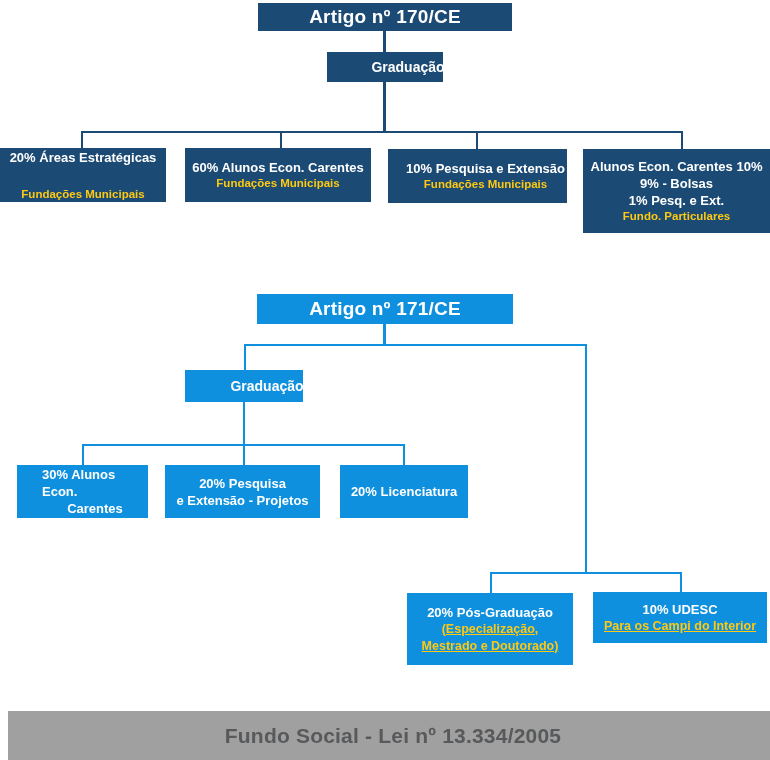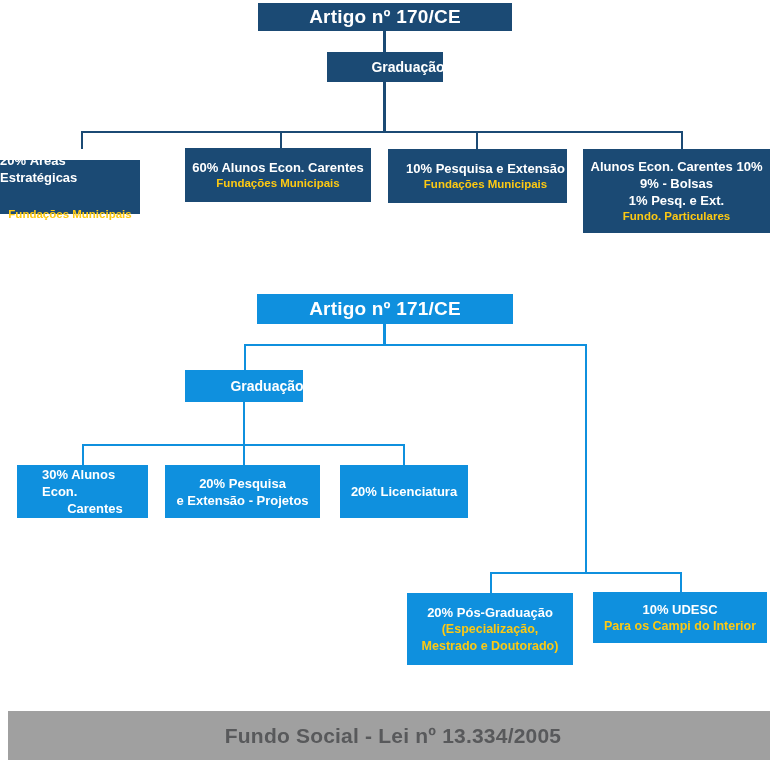--- a/index.html
+++ b/index.html
@@ -27,21 +27,21 @@
     color:var(--white);
     font-weight:bold;
     box-sizing:border-box;
   }
   .navy{background:var(--navy);}
   .blue{background:var(--blue);}
   .root-node{font-size:19px;letter-spacing:.2px;}
   .mid-node{font-size:14px;padding-left:46px;}
   .leaf-title{font-size:13px;line-height:17px;color:var(--white);}
   .leaf-sub{font-size:11.5px;line-height:15px;color:var(--yellow);}
-  .leaf-sub13{font-size:12.5px;line-height:17px;color:var(--yellow);}
+  .leaf-sub13{font-size:12.5px;line-height:17px;color:var(--yellow);text-decoration:underline;}
   .line{position:absolute;}
   .line.navy-l{background:var(--navy);}
   .line.blue-l{background:var(--blue);}
   .footer{
     position:absolute;left:8px;top:711px;width:770px;height:49px;
     background:var(--footer-bg);
     display:flex;align-items:center;justify-content:center;
     color:var(--footer-text);
     font-size:21px;font-weight:bold;letter-spacing:.2px;
   }
@@ -61,21 +61,21 @@
     <span>Graduação</span>
   </div>
 
   <div class="line navy-l" style="left:383px;top:82px;width:3px;height:51px;"></div>
   <div class="line navy-l" style="left:81px;top:131px;width:602px;height:2px;"></div>
   <div class="line navy-l" style="left:81px;top:131px;width:2px;height:18px;"></div>
   <div class="line navy-l" style="left:280px;top:131px;width:2px;height:18px;"></div>
   <div class="line navy-l" style="left:476px;top:131px;width:2px;height:19px;"></div>
   <div class="line navy-l" style="left:681px;top:131px;width:2px;height:19px;"></div>
 
-  <div class="node navy" style="left:0px;top:160px;width:140px;height:54px;gap:21px;">
+  <div class="node navy" style="left:0px;top:148px;width:166px;height:54px;gap:21px;">
     <span class="leaf-title">20% Áreas Estratégicas</span>
     <span class="leaf-sub">Fundações Municipais</span>
   </div>
 
   <div class="node navy" style="left:185px;top:148px;width:186px;height:54px;">
     <span class="leaf-title">60% Alunos Econ. Carentes</span>
     <span class="leaf-sub">Fundações Municipais</span>
   </div>
 
   <div class="node navy" style="left:388px;top:149px;width:179px;height:54px;padding-left:16px;">

